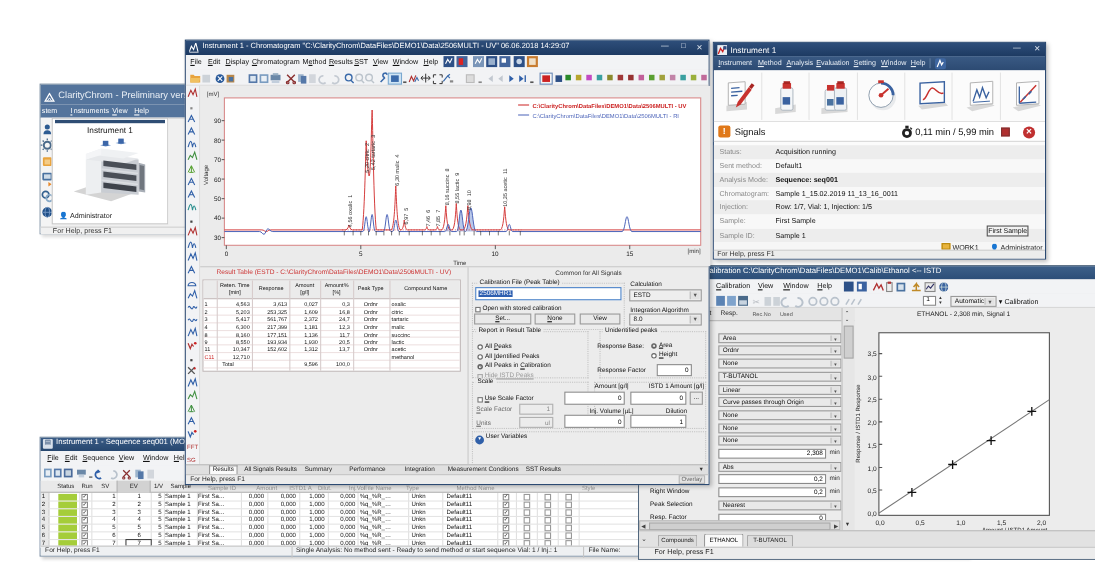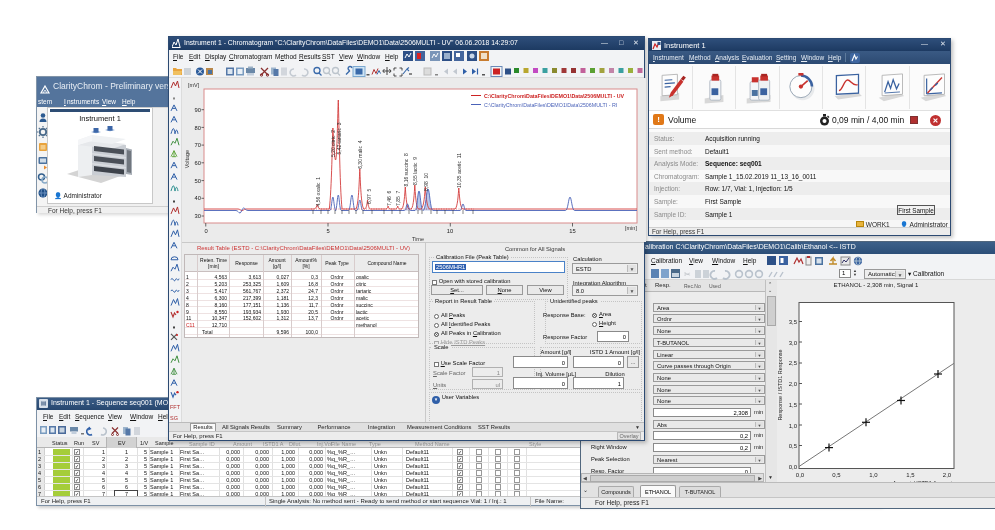--- a/index.html
+++ b/index.html
@@ -1038,28 +1038,28 @@
         <rect x="6" y="2" width="24" height="24" fill="#fdfdfd" stroke="#b0b0b0" transform="skewY(-4)"></rect>
         <path d="M9,24 v-18 m0,18 h18" stroke="#3a62a0" stroke-width="1.4" transform="skewY(-4)"></path>
         <path d="M10,23 L27,6" stroke="#c8322e" stroke-width="1.6" transform="skewY(-4)"></path>
         <path d="M13,20 l3,-3 m3,-2 l3,-3" stroke="#3a62a0" stroke-width="1.8" transform="skewY(-4)"></path>
       </g>
     </svg>
   </div>
 
   <div class="abs" style="left:0;top:72px;right:0;height:18px;background:#fff;border-bottom:1px solid #d8d8d8">
     <span class="abs" style="left:4px;top:3px;width:11px;height:11px;background:#e07818;border-radius:2px;color:#fff;font-size:8px;font-weight:bold;text-align:center;line-height:11px">!</span>
-    <span class="abs" style="left:19px;top:4px;font-size:8.5px;color:#111">Volume</span>
+    <span class="abs" style="left:19px;top:4px;font-size:8.5px;color:#111">Signals</span>
     <svg width="11" height="12" style="position:absolute;left:170px;top:3px">
         <circle cx="5.5" cy="7" r="4.5" fill="#222"></circle>
         <circle cx="5.5" cy="7" r="2" fill="#fff"></circle>
         <rect x="4" y="0" width="3" height="2.5" fill="#222"></rect>
         <line x1="8.5" y1="2" x2="10" y2="3.5" stroke="#222" stroke-width="1.2"></line>
       </svg>
-    <span class="abs" style="left:183px;top:4px;font-size:8.5px;color:#111">0,09 min / 4,00 min</span>
+    <span class="abs" style="left:183px;top:4px;font-size:8.5px;color:#111">0,11 min / 5,99 min</span>
     <span class="abs" style="left:261px;top:5px;width:8px;height:8px;background:#b03030;border:1px solid #803030"></span>
     <span class="abs" style="left:281px;top:3.5px;width:11px;height:11px;border-radius:50%;background:#c03030;color:#fff;font-size:7px;font-weight:bold;text-align:center;line-height:11px">✕</span>
   </div>
 
   <div class="abs" style="left:0;top:90px;right:0;height:91px;font-size:6.5px">
     <div class="abs" style="left:0;top:3.0px;right:0;height:12.6px;background:#ededed">
         <span class="abs" style="left:5px;top:3px;color:#8a8a8a">Status:</span>
         <span class="abs" style="left:56px;top:3px;color:#111">Acquisition running</span>
       </div>
       <div class="abs" style="left:0;top:15.6px;right:0;height:12.6px;background:#f8f8f8">

